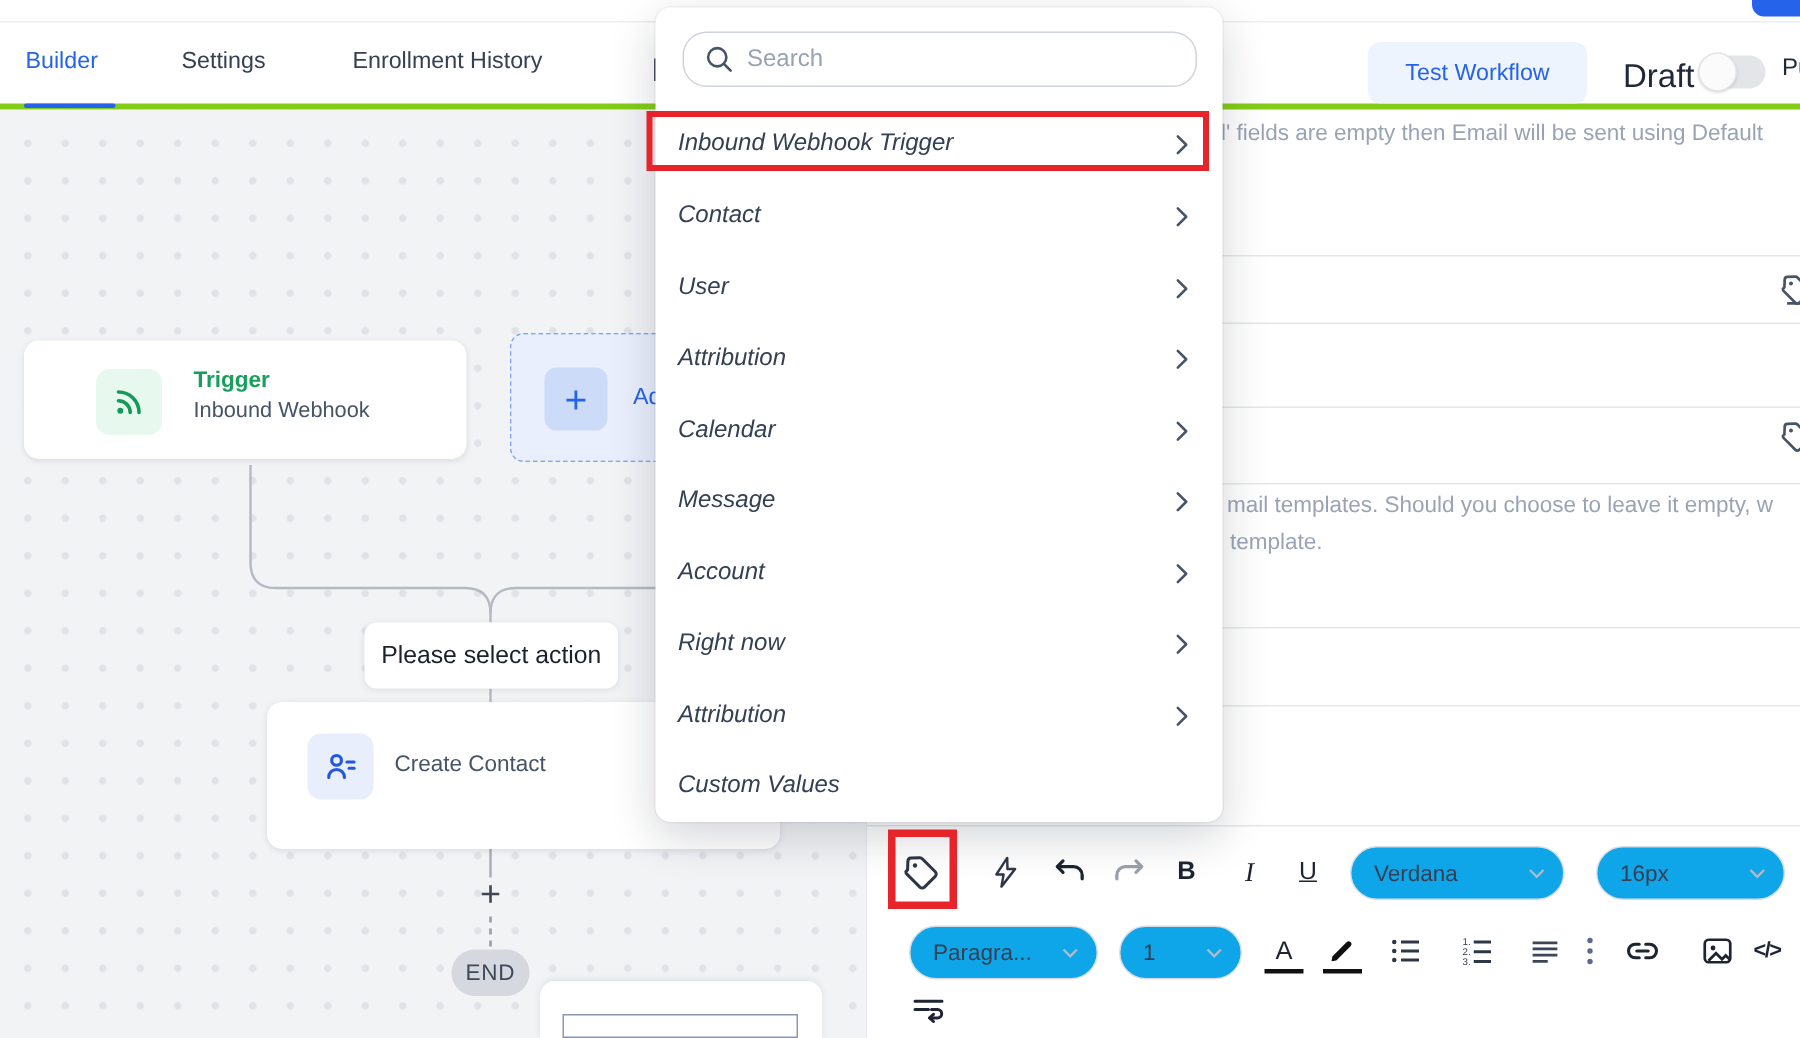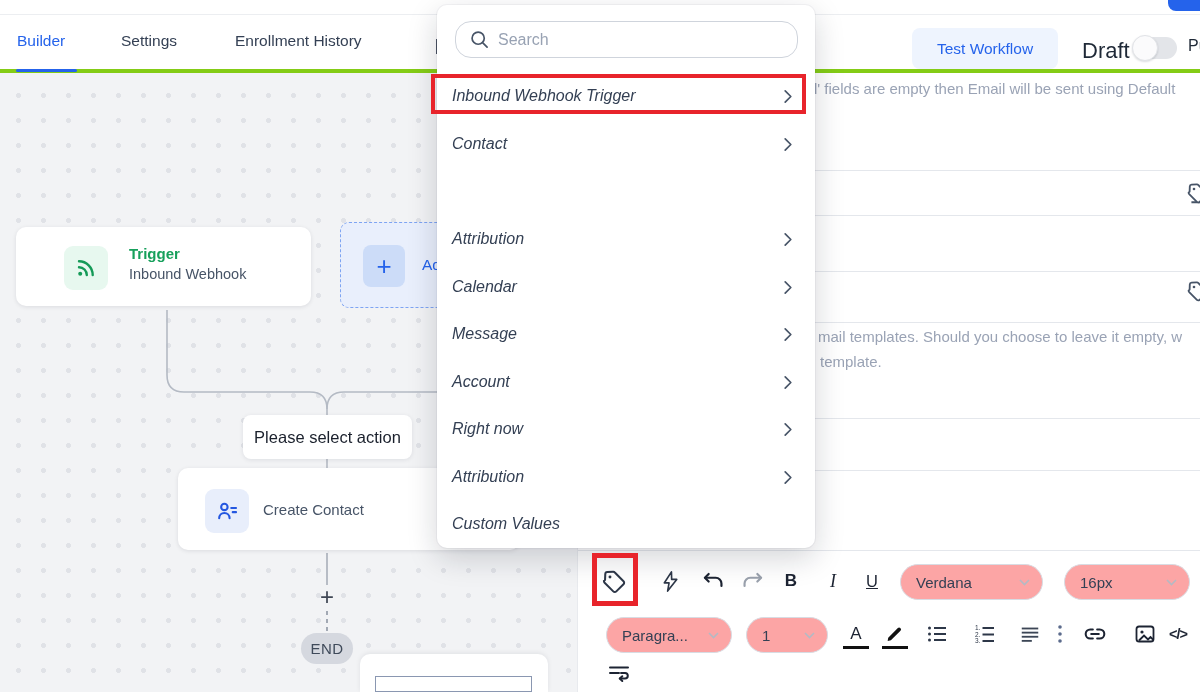--- a/index.html
+++ b/index.html
@@ -44,21 +44,21 @@
   .bottom-inner { position:absolute; left:15px; top:22px; width:157px; height:16px; border:1.6px solid #8a97b1; background:#fff; }
 
   
   .panel { left:577px; top:73px; width:623px; height:619px; background:#fff; border-left:1px solid #e8eaee; z-index:2; }
   .p-div { position:absolute; left:0; width:623px; height:1px; background:#e4e7ec; }
   .helper { position:absolute; color:#9aa3b5; font-size:15px; white-space:nowrap; }
   .field-tag { position:absolute; left:608px; width:24px; height:24px; }
 
   
   .tb-icon { position:absolute; display:flex; align-items:center; justify-content:center; width:30px; height:30px; z-index:3; }
-  .pill { position:absolute; height:36px; border:1px solid #d8dce3; border-radius:18px; background:#fca5a5; display:flex; align-items:center; justify-content:space-between; padding:0 12px 0 15px; font-size:15px; color:#344054; z-index:3; }
+  .pill { position:absolute; height:36px; border:1px solid #d8dce3; border-radius:18px; background:#0ea5e9; display:flex; align-items:center; justify-content:space-between; padding:0 12px 0 15px; font-size:15px; color:#344054; z-index:3; }
   .chev-sm { width:11px; height:7px; margin-left:8px; flex:none; }
   .btn-b { font-weight:700; font-size:17px; color:#1d2433; }
   .btn-i { font-style:italic; font-family:"Liberation Serif", serif; font-size:18px; color:#1d2433; }
   .btn-u { font-size:16.5px; color:#1d2433; text-decoration:underline; }
   .underbar { position:absolute; left:2px; bottom:0px; width:26px; height:3.2px; background:#111; }
   .code-txt { font-size:14.5px; font-weight:600; color:#1d2433; letter-spacing:-1px; }
 
   
   .dropdown { left:437px; top:5px; width:378px; height:543px; background:#fff; border-radius:10px; box-shadow:0 10px 30px rgba(16,24,40,.18), 0 0 0 1px rgba(16,24,40,.04); z-index:5; }
   .search-box { position:absolute; left:18px; top:16px; width:343px; height:37px; border:1.5px solid #cfd4dc; border-radius:16px; display:flex; align-items:center; padding-left:14px; background:#fff; }
@@ -96,21 +96,21 @@
     <div class="trigger-sub" style="left:113px;">Inbound Webhook</div>
   </div>
 
   <div class="ab add-card">
     <div class="add-plus">+</div>
     <div class="add-label">Add</div>
   </div>
 
   <div class="ab select-action">Please select action</div>
 
-  <div class="ab node-card" style="left:178px; top:468px; width:342px; height:82px;">
+  <div class="ab node-card" style="left:178px; top:468px; width:342px; height:98px;">
     <div class="icon-sq" style="left:27px; top:21px; background:#e8eefb;">
       <svg width="25" height="25" viewBox="0 0 24 24">
         <circle cx="9" cy="7.6" r="3.1" fill="none" stroke="#2457e0" stroke-width="2"></circle>
         <path d="M4 18.5 c0-3.1 2.2-5.1 5-5.1 s5 2 5 5.1" fill="none" stroke="#2457e0" stroke-width="2" stroke-linecap="round"></path>
         <line x1="15.6" y1="8.6" x2="20.2" y2="8.6" stroke="#2457e0" stroke-width="2" stroke-linecap="round"></line>
         <line x1="17" y1="12.6" x2="20.2" y2="12.6" stroke="#2457e0" stroke-width="2" stroke-linecap="round"></line>
       </svg>
     </div>
     <div style="position:absolute; left:85px; top:33px; font-size:15px; color:#475467;">Create Contact</div>
   </div>
@@ -296,20 +296,26 @@
       <svg width="10" height="15" viewBox="0 0 10 16">
           <path d="M2 2 L8 8 L2 14" fill="none" stroke="#475467" stroke-width="1.8" stroke-linecap="round" stroke-linejoin="round"></path>
         </svg>
     </div>
     <div class="menu-item" style="top:119px;">
       <span>Contact</span>
       <svg width="10" height="15" viewBox="0 0 10 16">
           <path d="M2 2 L8 8 L2 14" fill="none" stroke="#475467" stroke-width="1.8" stroke-linecap="round" stroke-linejoin="round"></path>
         </svg>
     </div>
+    <div class="menu-item" style="top:167px;">
+      <span>User</span>
+      <svg width="10" height="15" viewBox="0 0 10 16">
+          <path d="M2 2 L8 8 L2 14" fill="none" stroke="#475467" stroke-width="1.8" stroke-linecap="round" stroke-linejoin="round"></path>
+        </svg>
+    </div>
     <div class="menu-item" style="top:214px;">
       <span>Attribution</span>
       <svg width="10" height="15" viewBox="0 0 10 16">
           <path d="M2 2 L8 8 L2 14" fill="none" stroke="#475467" stroke-width="1.8" stroke-linecap="round" stroke-linejoin="round"></path>
         </svg>
     </div>
     <div class="menu-item" style="top:262px;">
       <span>Calendar</span>
       <svg width="10" height="15" viewBox="0 0 10 16">
           <path d="M2 2 L8 8 L2 14" fill="none" stroke="#475467" stroke-width="1.8" stroke-linecap="round" stroke-linejoin="round"></path>

